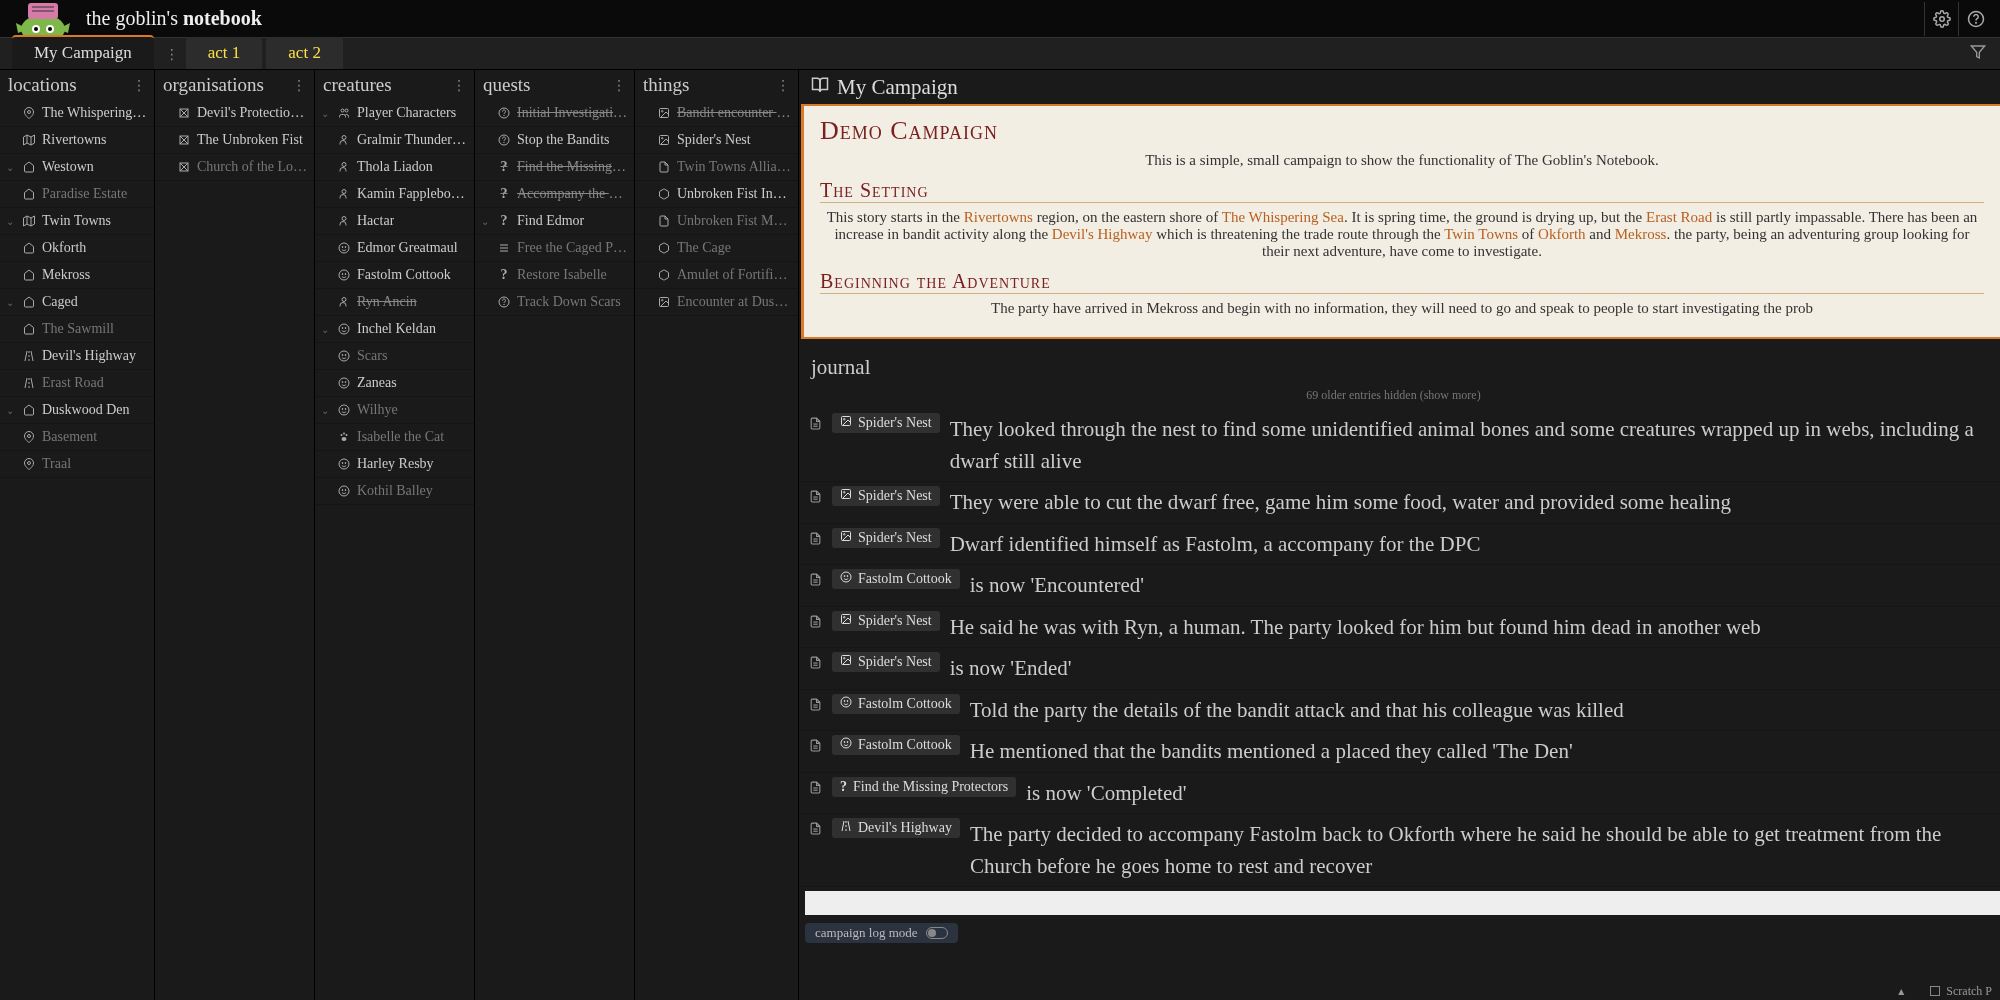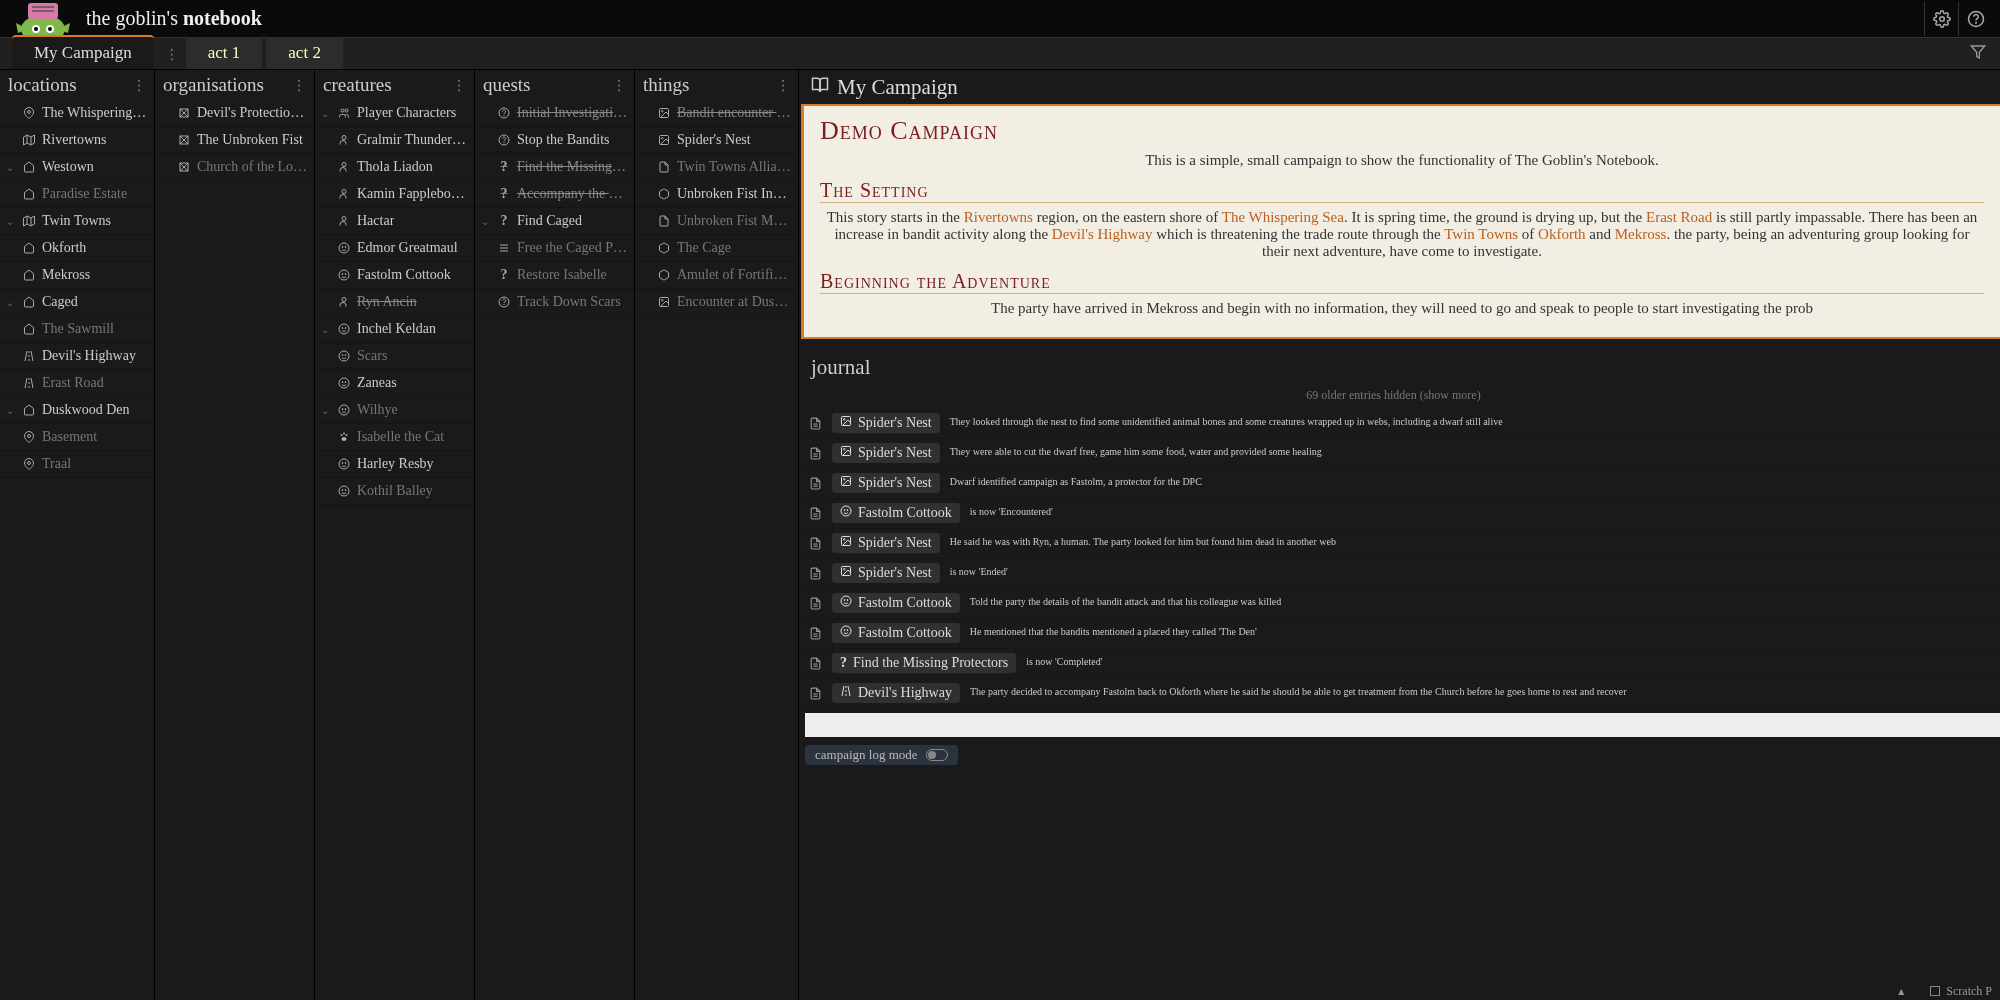--- a/index.html
+++ b/index.html
@@ -46,21 +46,21 @@
   display: flex;
   align-items: flex-end;
   padding-left: 12px;
   border-bottom: 1px solid #000;
   position: relative;
 }
 .tab {
   padding: 6px 22px;
   font-family: "Comic Sans MS", cursive;
   font-size: 17px;
-  color: #fef9c3;
+  color: #fde047;
   background: #2c2c2c;
   margin-right: 4px;
   border-radius: 4px 4px 0 0;
   cursor: pointer;
 }
 .tab.active {
   background: #1a1a1a;
   color: #ddd;
   border-top: 2px solid #d87a2a;
 }
@@ -216,21 +216,21 @@
   padding: 2px 8px;
   display: inline-flex;
   align-items: center;
   gap: 6px;
   color: #ddd;
   flex-shrink: 0;
   font-size: 14px;
 }
 .je-text {
   color: #ccc;
-  font-size: 10px;
+  font-size: 21px;
   line-height: 1.5;
   padding-top: 1px;
 }
 .journal-input {
   margin: 4px 0 8px 6px;
   height: 24px;
   background: #eee;
 }
 .log-mode {
   display: inline-flex;
@@ -714,21 +714,21 @@
           <span class="itm-icon">
             <span style="font-weight:bold">?</span>
           </span>
           <span class="itm-label">Accompany the Urg…</span>
         </div>
         <div class="tree-item">
           <span class="chev">⌄</span>
           <span class="itm-icon">
             <span style="font-weight:bold">?</span>
           </span>
-          <span class="itm-label">Find Caged</span>
+          <span class="itm-label">Find Edmor</span>
         </div>
         <div class="tree-item dim indent-1">
           <span class="itm-icon">
             <svg width="12" height="12" viewBox="0 0 24 24" fill="none" stroke="currentColor" stroke-width="2">
               <line x1="4" y1="6" x2="20" y2="6"></line>
               <line x1="4" y1="12" x2="20" y2="12"></line>
               <line x1="4" y1="18" x2="20" y2="18"></line>
             </svg>
           </span>
           <span class="itm-label">Free the Caged Pri…</span>
@@ -907,21 +907,21 @@
               <line x1="8" y1="17" x2="16" y2="17"></line>
             </svg></span>
           <span class="je-tag">
             <span><svg width="12" height="12" viewBox="0 0 24 24" fill="none" stroke="currentColor" stroke-width="2">
                 <rect x="3" y="3" width="18" height="18" rx="2"></rect>
                 <circle cx="8.5" cy="8.5" r="1.5"></circle>
                 <polyline points="21 15 16 10 5 21"></polyline>
               </svg></span>
             <span>Spider's Nest</span>
           </span>
-          <span class="je-text">Dwarf identified campaign as Fastolm, a protector for the DPC</span>
+          <span class="je-text">Dwarf identified himself as Fastolm, a accompany for the DPC</span>
         </div>
         <div class="journal-entry">
           <span class="je-file-icon"><svg width="13" height="13" viewBox="0 0 24 24" fill="none" stroke="currentColor" stroke-width="2">
               <path d="M14 2H6a2 2 0 0 0-2 2v16a2 2 0 0 0 2 2h12a2 2 0 0 0 2-2V8z"></path>
               <polyline points="14 2 14 8 20 8"></polyline>
               <line x1="8" y1="13" x2="16" y2="13"></line>
               <line x1="8" y1="17" x2="16" y2="17"></line>
             </svg></span>
           <span class="je-tag">
             <span><svg width="12" height="12" viewBox="0 0 24 24" fill="none" stroke="currentColor" stroke-width="2">

